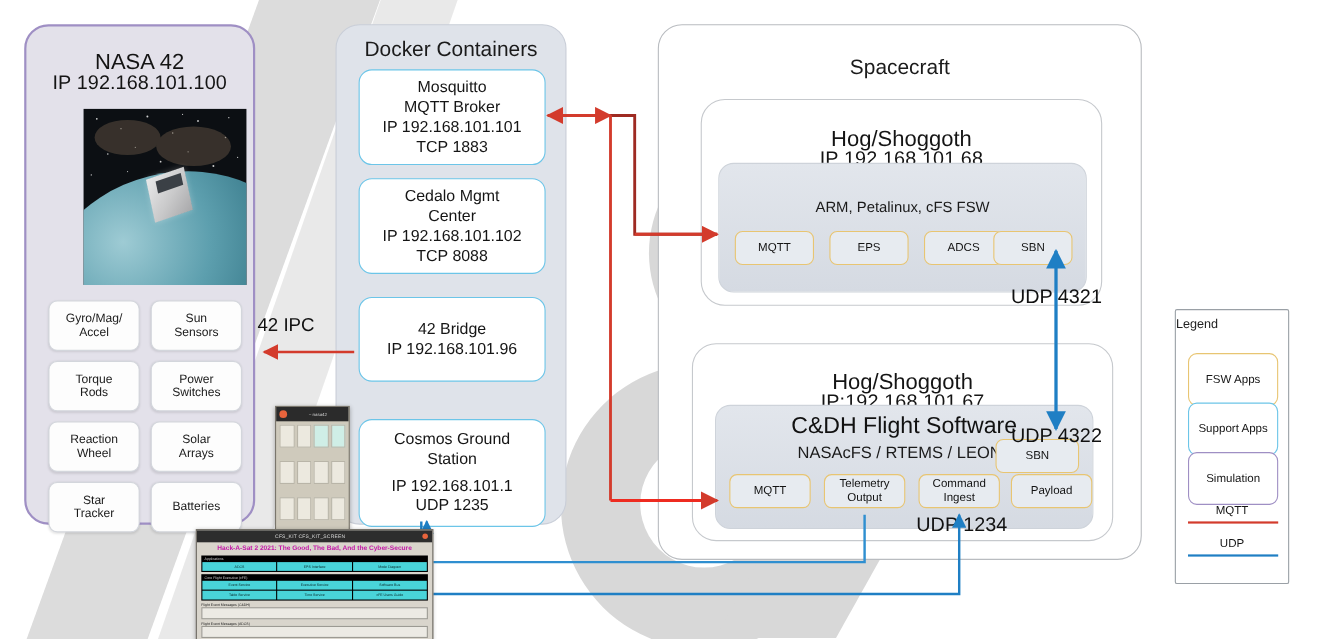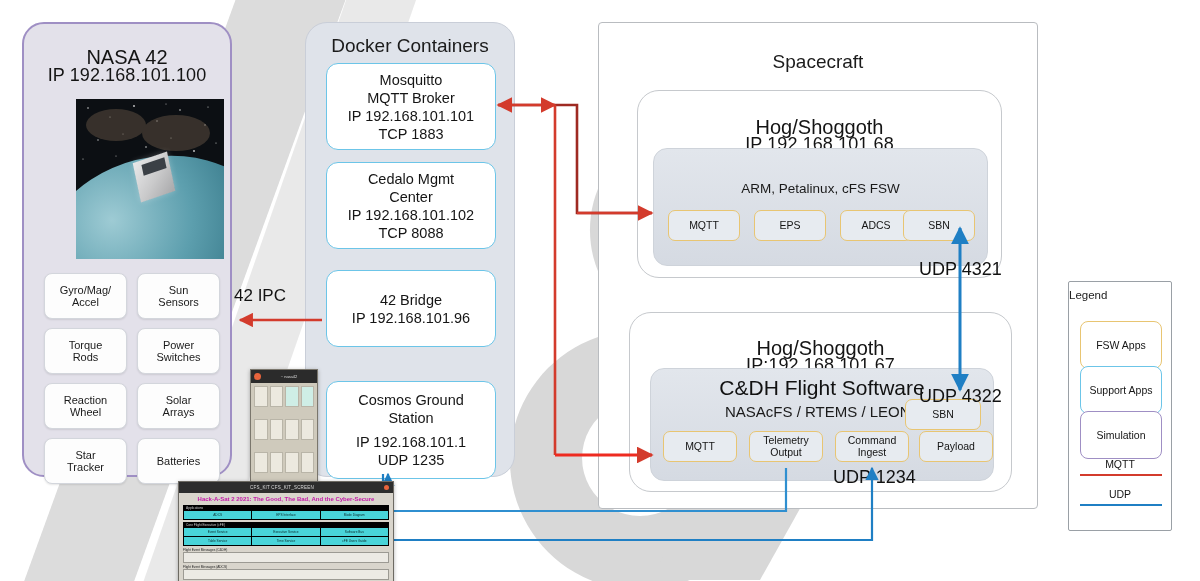--- a/index.html
+++ b/index.html
@@ -26,21 +26,21 @@
     z-index:2;
   }
   .docker-panel{
     left:305px;top:22px;width:210px;height:455px;
     border:1px solid #c9ced8;border-radius:22px;
     background:#dfe3ea;
     z-index:2;
   }
   .spacecraft-panel{
     left:598px;top:22px;width:440px;height:487px;
-    border:1.5px solid #b9bcc0;border-radius:4px;
+    border:1.5px solid #b9bcc0;border-radius:22px;
     background:#ffffff;
     z-index:2;
   }
   .legend-panel{
     left:1068px;top:281px;width:104px;height:250px;
     border:1px solid #9aa0a6;border-radius:2px;
     background:rgba(255,255,255,0.82);
     z-index:6;
   }
 

